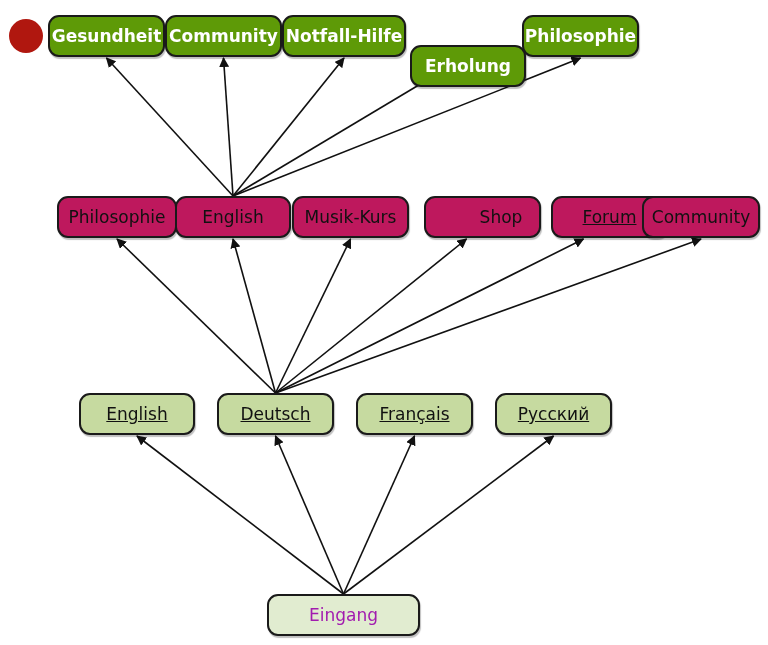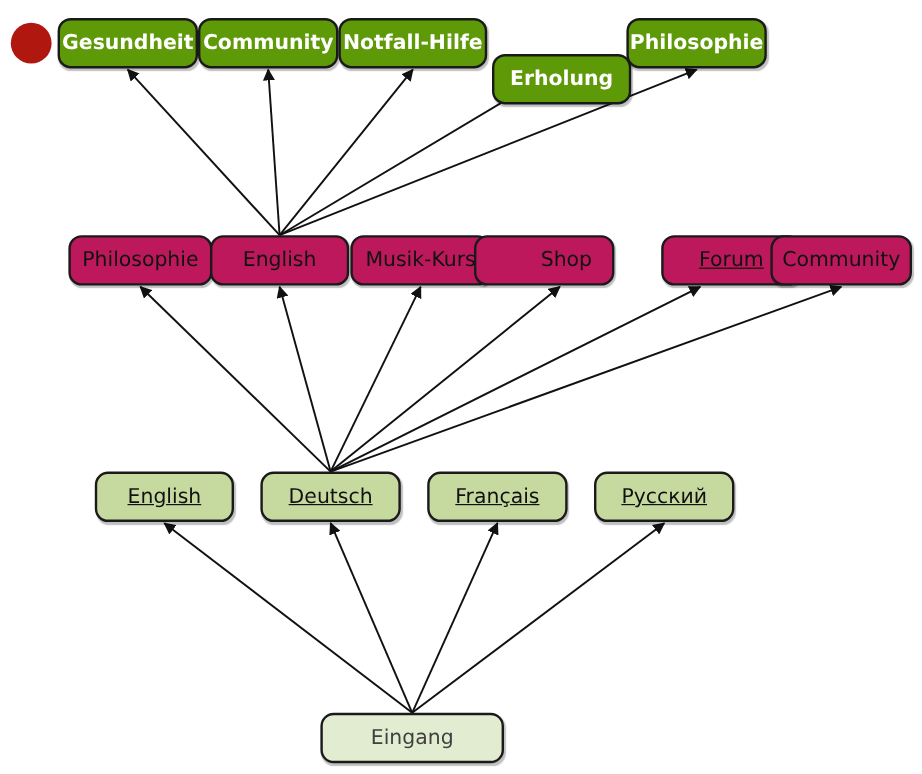--- a/index.html
+++ b/index.html
@@ -5,21 +5,21 @@
     html, body { margin: 0; padding: 0; background: #ffffff; }
     body { width: 768px; height: 645px; position: relative; overflow: hidden;
            font-family: "DejaVu Sans", sans-serif; }
     #edges { position: absolute; left: 0; top: 0; width: 768px; height: 645px; }
     .node { position: absolute; box-sizing: border-box; border: 2px solid #1a1a1a;
             border-radius: 11px; display: flex; align-items: center; justify-content: center;
             white-space: nowrap; overflow: hidden; box-shadow: 1px 2px 1px rgba(0,0,0,0.25); text-align: right; }
     .lvl3 { background: #5e9a07; color: #ffffff; font-weight: bold; font-size: 17px; height: 42px; top: 15px; }
     .lvl2 { background: #be185d; color: #111111; font-size: 17px; height: 42px; top: 196px; }
     .lvl1 { background: #c6daa0; color: #111111; font-size: 17px; height: 42px; top: 393px; text-decoration: underline; }
-    .lvl0 { background: #e1ecd0; color: #404040; font-size: 17px; height: 42px; top: 594px; }
+    .lvl0 { background: #e1ecd0; color: #a21caf; font-size: 17px; height: 42px; top: 594px; }
     .marker-dot { position: absolute; left: 9px; top: 19px; width: 34px; height: 34px;
                   border-radius: 50%; background: #b0170f; }
   </style>
 </head>
 <body>
 
 <svg id="edges" xmlns="http://www.w3.org/2000/svg">
   <defs>
     <marker id="ah" markerWidth="10" markerHeight="10" refX="9" refY="5" orient="auto" markerUnits="userSpaceOnUse">
       <path d="M0,0 L10,5 L0,10 z" fill="#111111"></path>
@@ -62,21 +62,21 @@
 
 <div class="node lvl2" id="n-philosophie" style="left:57px;width:120px;">
     <span>Philosophie</span>
   </div>
 <div class="node lvl2" id="n-bereiche" style="left:175px;width:116px;">
     <span>English</span>
   </div>
 <div class="node lvl2" id="n-musik" style="left:292px;width:117px;">
     <span>Musik-Kurs</span>
   </div>
-<div class="node lvl2" id="n-shop" style="left:395px;width:117px;padding-left:37px;">
+<div class="node lvl2" id="n-shop" style="left:424px;width:117px;padding-left:37px;">
     <span>Shop</span>
   </div>
 <div class="node lvl2" id="n-forum" style="left:551px;width:117px;text-decoration:underline;">
     <span>Forum</span>
   </div>
 <div class="node lvl2" id="n-community" style="left:642px;width:118px;">
     <span>Community</span>
   </div>
 
 <div class="node lvl1" id="n-english" style="left:79px;width:116px;">

